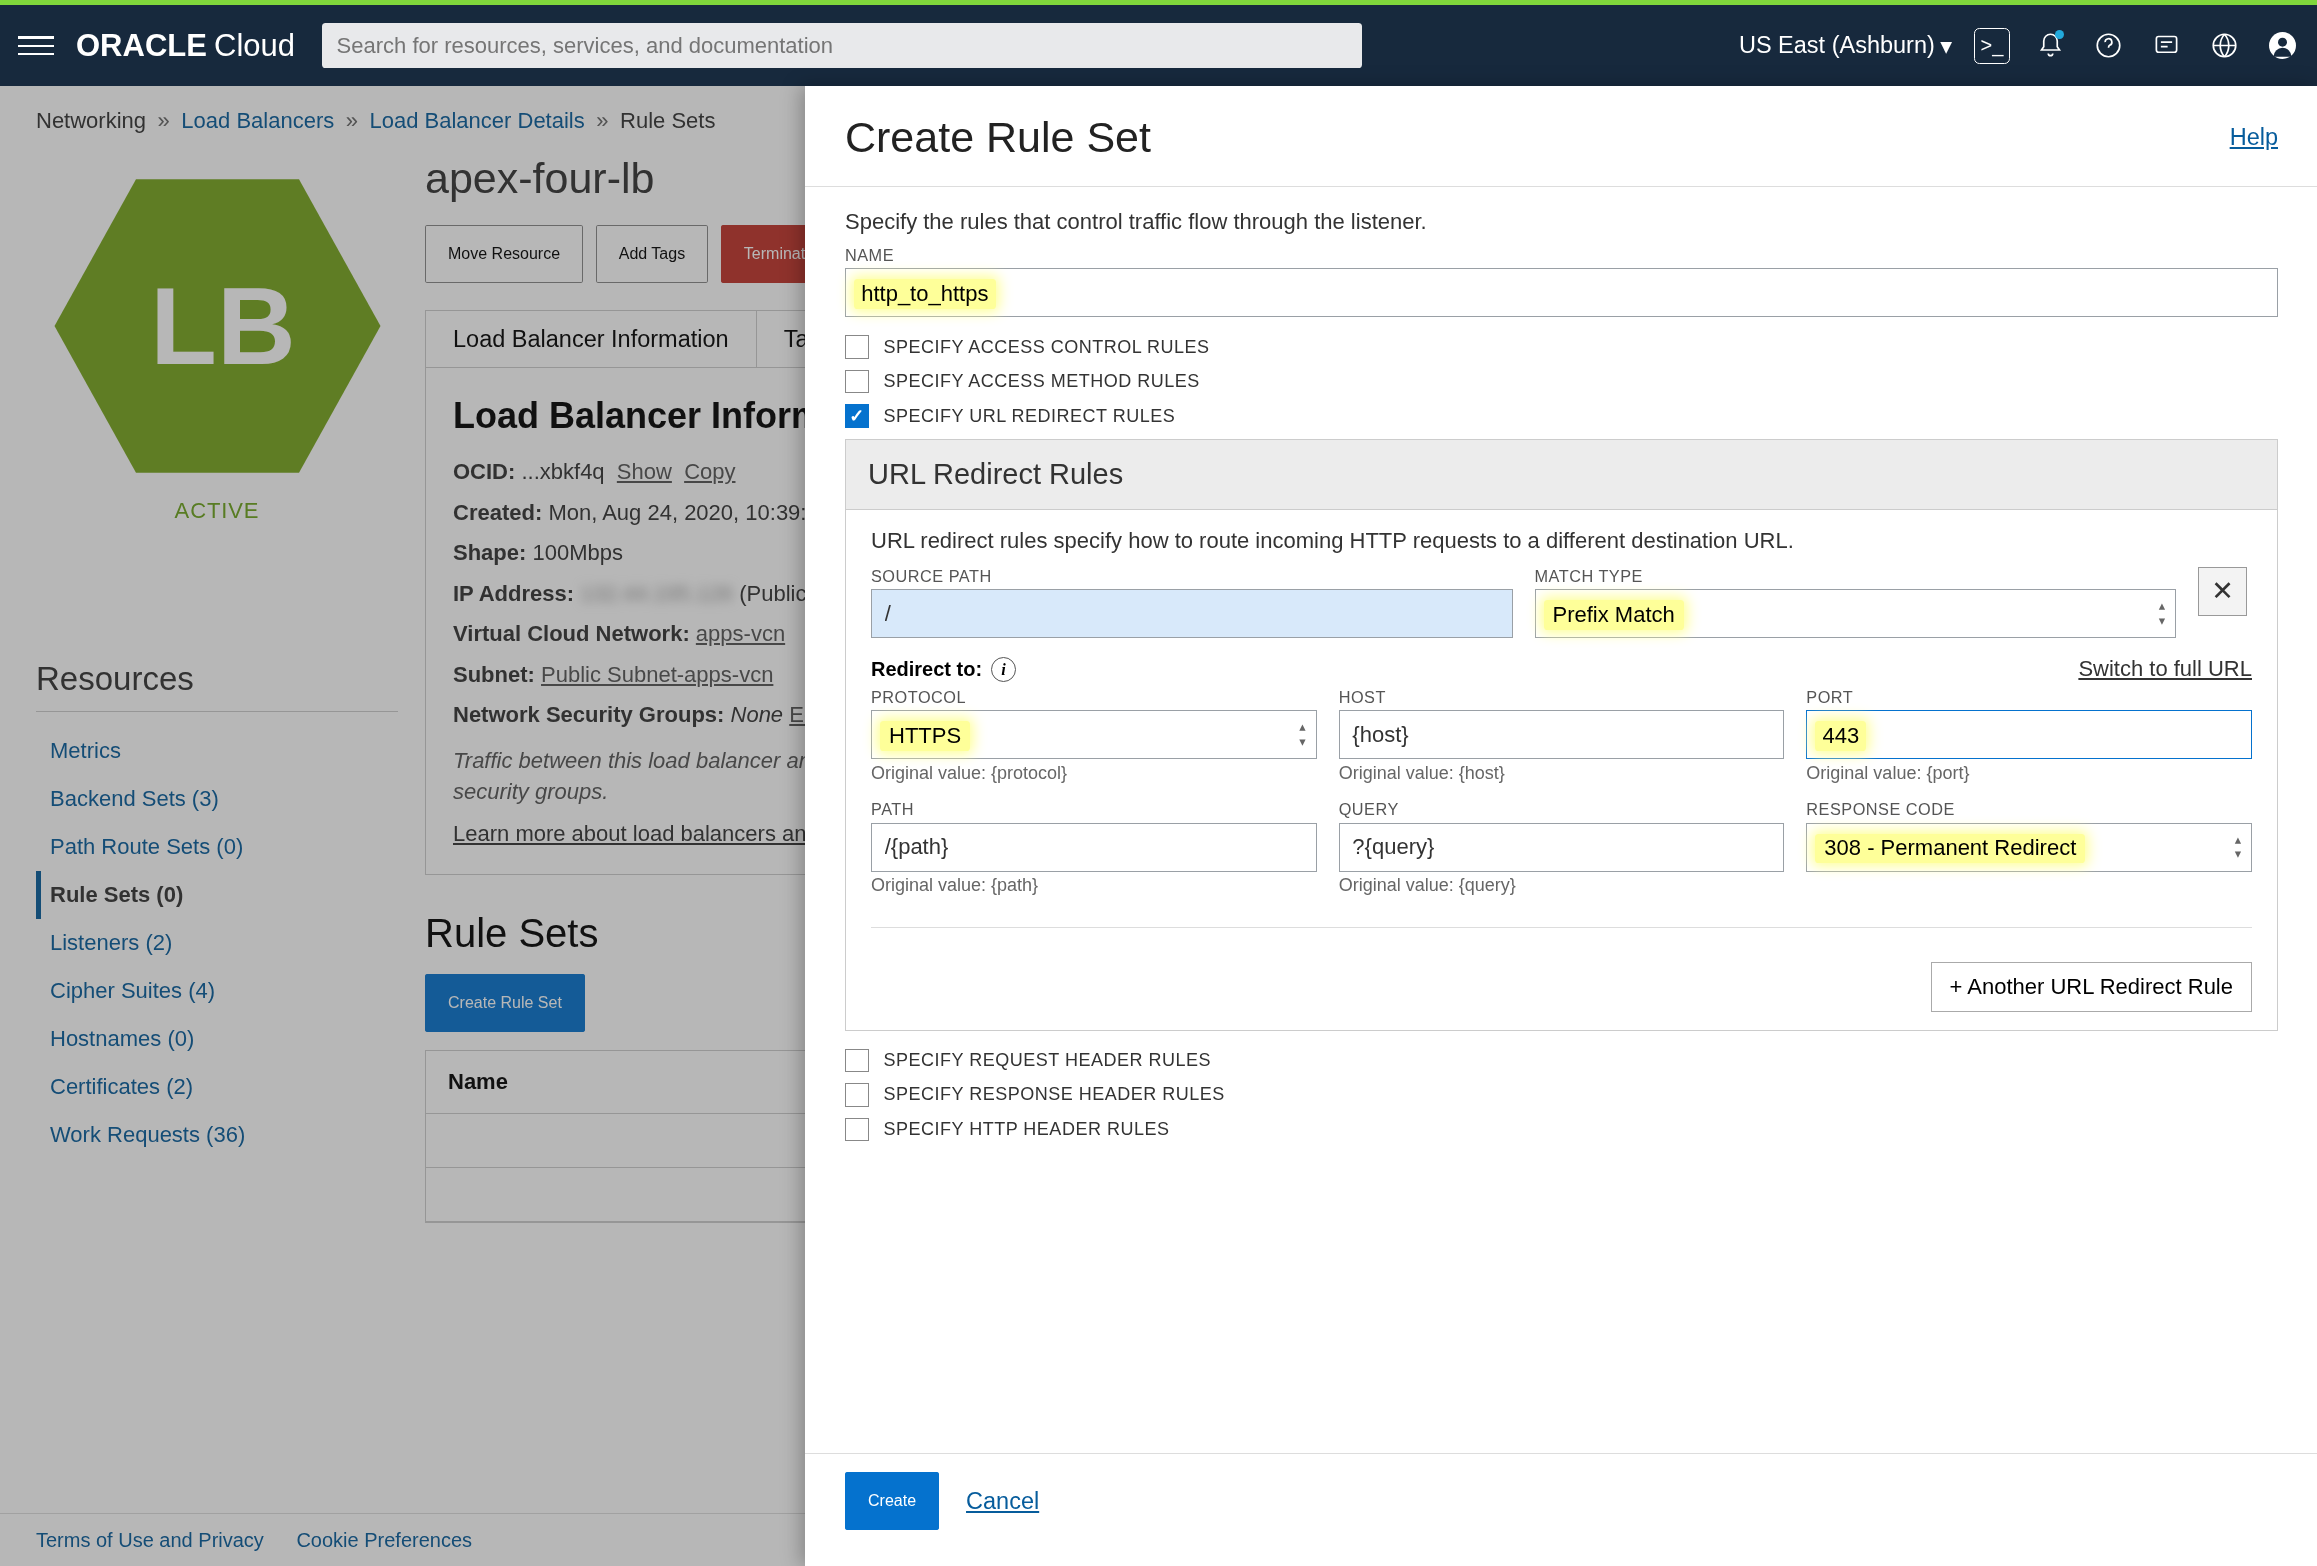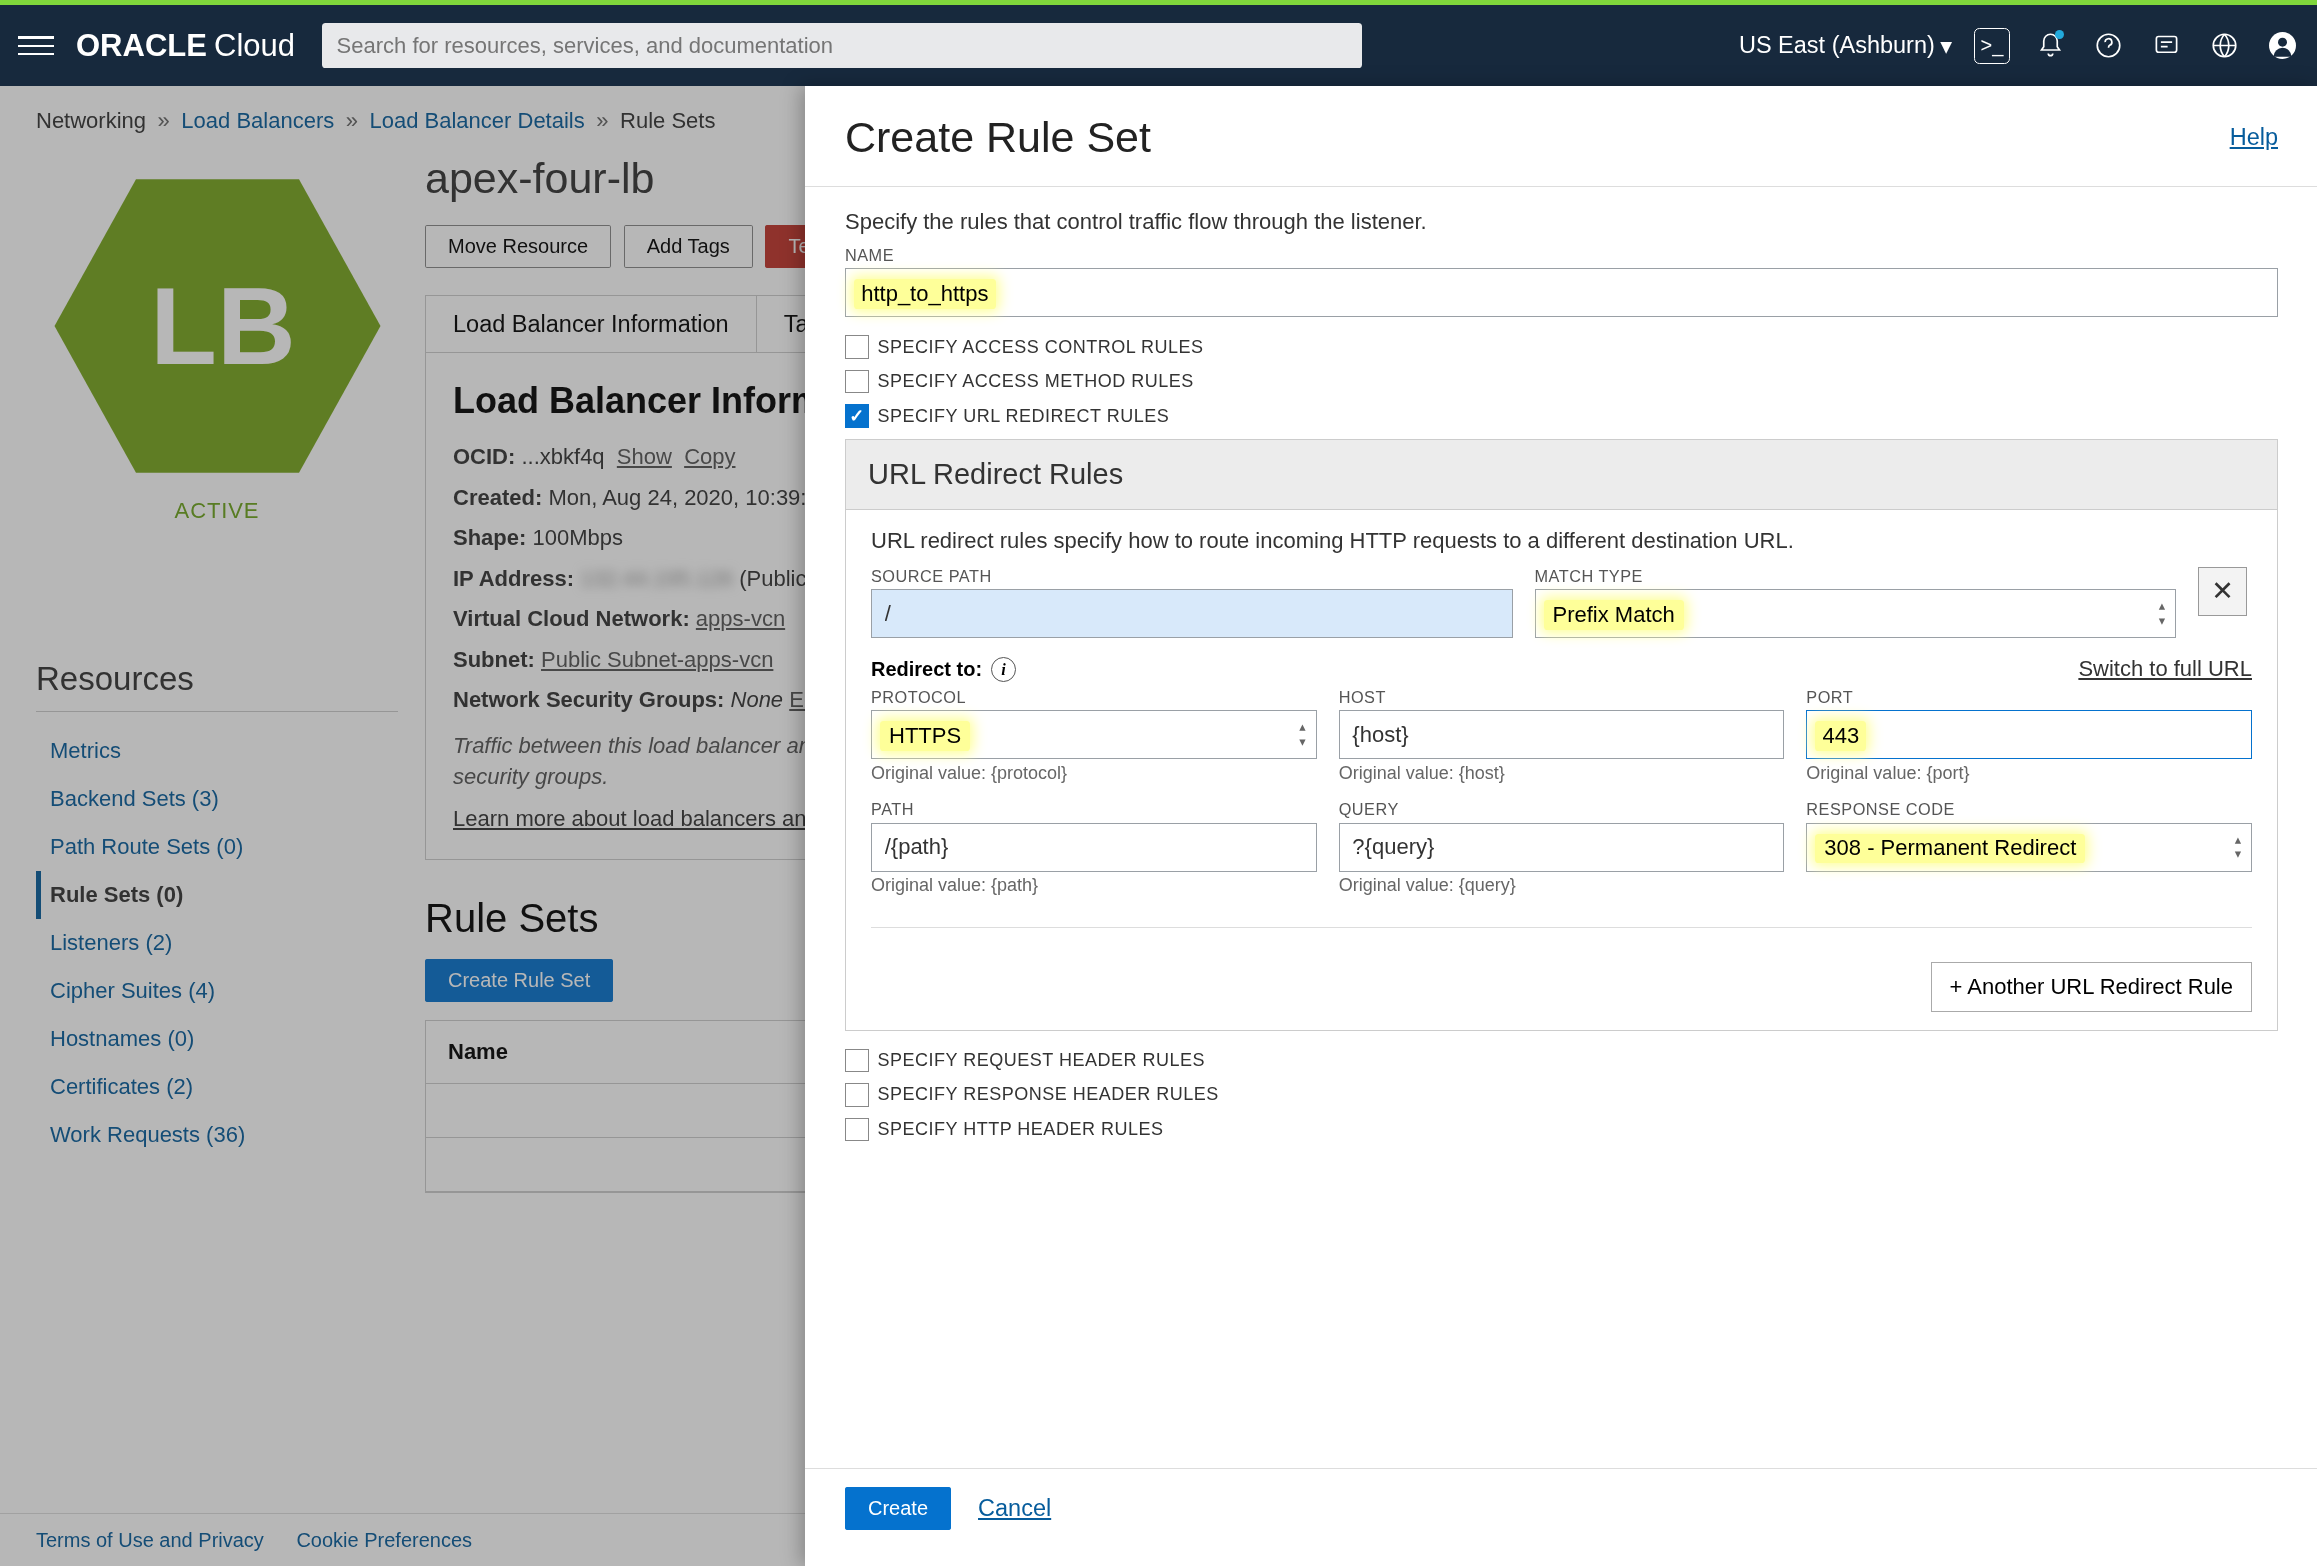--- a/index.html
+++ b/index.html
@@ -53,21 +53,21 @@
   .lb-hex .label { position:absolute; top:0; left:6px; width:100%; height:100%; display:flex; align-items:center; justify-content:center; font-size:109px; font-weight:700; color:#fff; }
   .lb-status { text-align:center; color:#6da51c; font-size:22px; letter-spacing:0.9px; padding-bottom:27px;}
 
   .res-heading { font-size:33px; color:#333; margin-top:109px; margin-bottom:14.5px; border-bottom:0.9px solid #ccc; padding-bottom:12.7px; }
   .res-list { list-style:none; }
   .res-list li { padding:11px 9px; font-size:22px; color:#065c9c; cursor:pointer; border-left:5.4px solid transparent; }
   .res-list li.active { border-left:5.4px solid #065c9c; color:#333; font-weight:600; }
 
   .lb-title { font-size:43px; color:#333; margin:9px 0 22px; }
   .btn-row { display:flex; gap:12.7px; margin-bottom:27px; }
-  .btn { padding:9px 22px; border:0.9px solid #888; background:#fff; font-size:20px; cursor:pointer; border-radius:1.8px;}
+  .btn { padding:19px 22px; border:0.9px solid #888; background:#fff; font-size:16px; cursor:pointer; border-radius:1.8px;}
   .btn-danger { background:#c2332a; border-color:#c2332a; color:#fff; }
   .btn-primary { background:#0572ce; border-color:#0572ce; color:#fff; }
 
   .info-panel { border:0.9px solid #ccc; padding:0; margin-bottom:36px; }
   .tabs-row { display:flex; border-bottom:0.9px solid #ccc; }
   .tab { padding:14.5px 27px; border-right:0.9px solid #ccc; font-size:23.5px; background:#fff; cursor:pointer;}
   .info-body { padding:27px 27px; }
   .info-h2 { font-size:36px; font-weight:700; margin-bottom:22px; }
   .info-line { font-size:22px; color:#333; margin-bottom:14.5px; }
   .info-line b { font-weight:700; }
@@ -99,21 +99,21 @@
   .panel-head h1 { font-size:43px; font-weight:400; color:#222; }
   .panel-head .help { color:#065c9c; text-decoration:underline; font-size:23.5px; }
   .panel-sep { height:0.9px; background:#ddd; }
   .panel-body { padding:22px 40px; flex:1; overflow:auto; }
   .intro { font-size:22px; color:#333; margin-bottom:11px; }
   .flabel { font-size:16.3px; color:#555; letter-spacing:0.5px; margin-bottom:3.6px; text-transform:uppercase;}
   .finput, .fselect {
     width:100%; height:49px; border:0.9px solid #9aa0a6; padding:0 12.7px; font-size:22px;
     color:#333; background:#fff;
   }
-  .check-row { display:flex; align-items:center; gap:9px; margin:11px 0; }
+  .check-row { display:flex; align-items:center; gap:15px; margin:11px 0; }
   .chk { width:23.5px; height:23.5px; border:1.8px solid #888; background:#fff; display:flex; align-items:center; justify-content:center; cursor:pointer; }
   .chk.checked { background:#0572ce; border-color:#0572ce; position:relative; }
   .chk.checked::after { content:"✓"; color:#fff; font-size:18px; font-weight:700; line-height:1; }
   .check-row span.cklabel { font-size:18px; letter-spacing:0.5px; color:#333; }
 
   .highlight-y { background: #feff99; border-radius:3.6px; box-shadow: 0 0 12.7px 3.6px #feff99; }
 
   .subpanel { border:0.9px solid #ccc; margin:9px 0 18px; }
   .subpanel-h { background:#ececec; border-bottom:0.9px solid #ccc; padding:18px 22px; font-size:29px; color:#333;}
   .subpanel-b { padding:18px 25px; }

